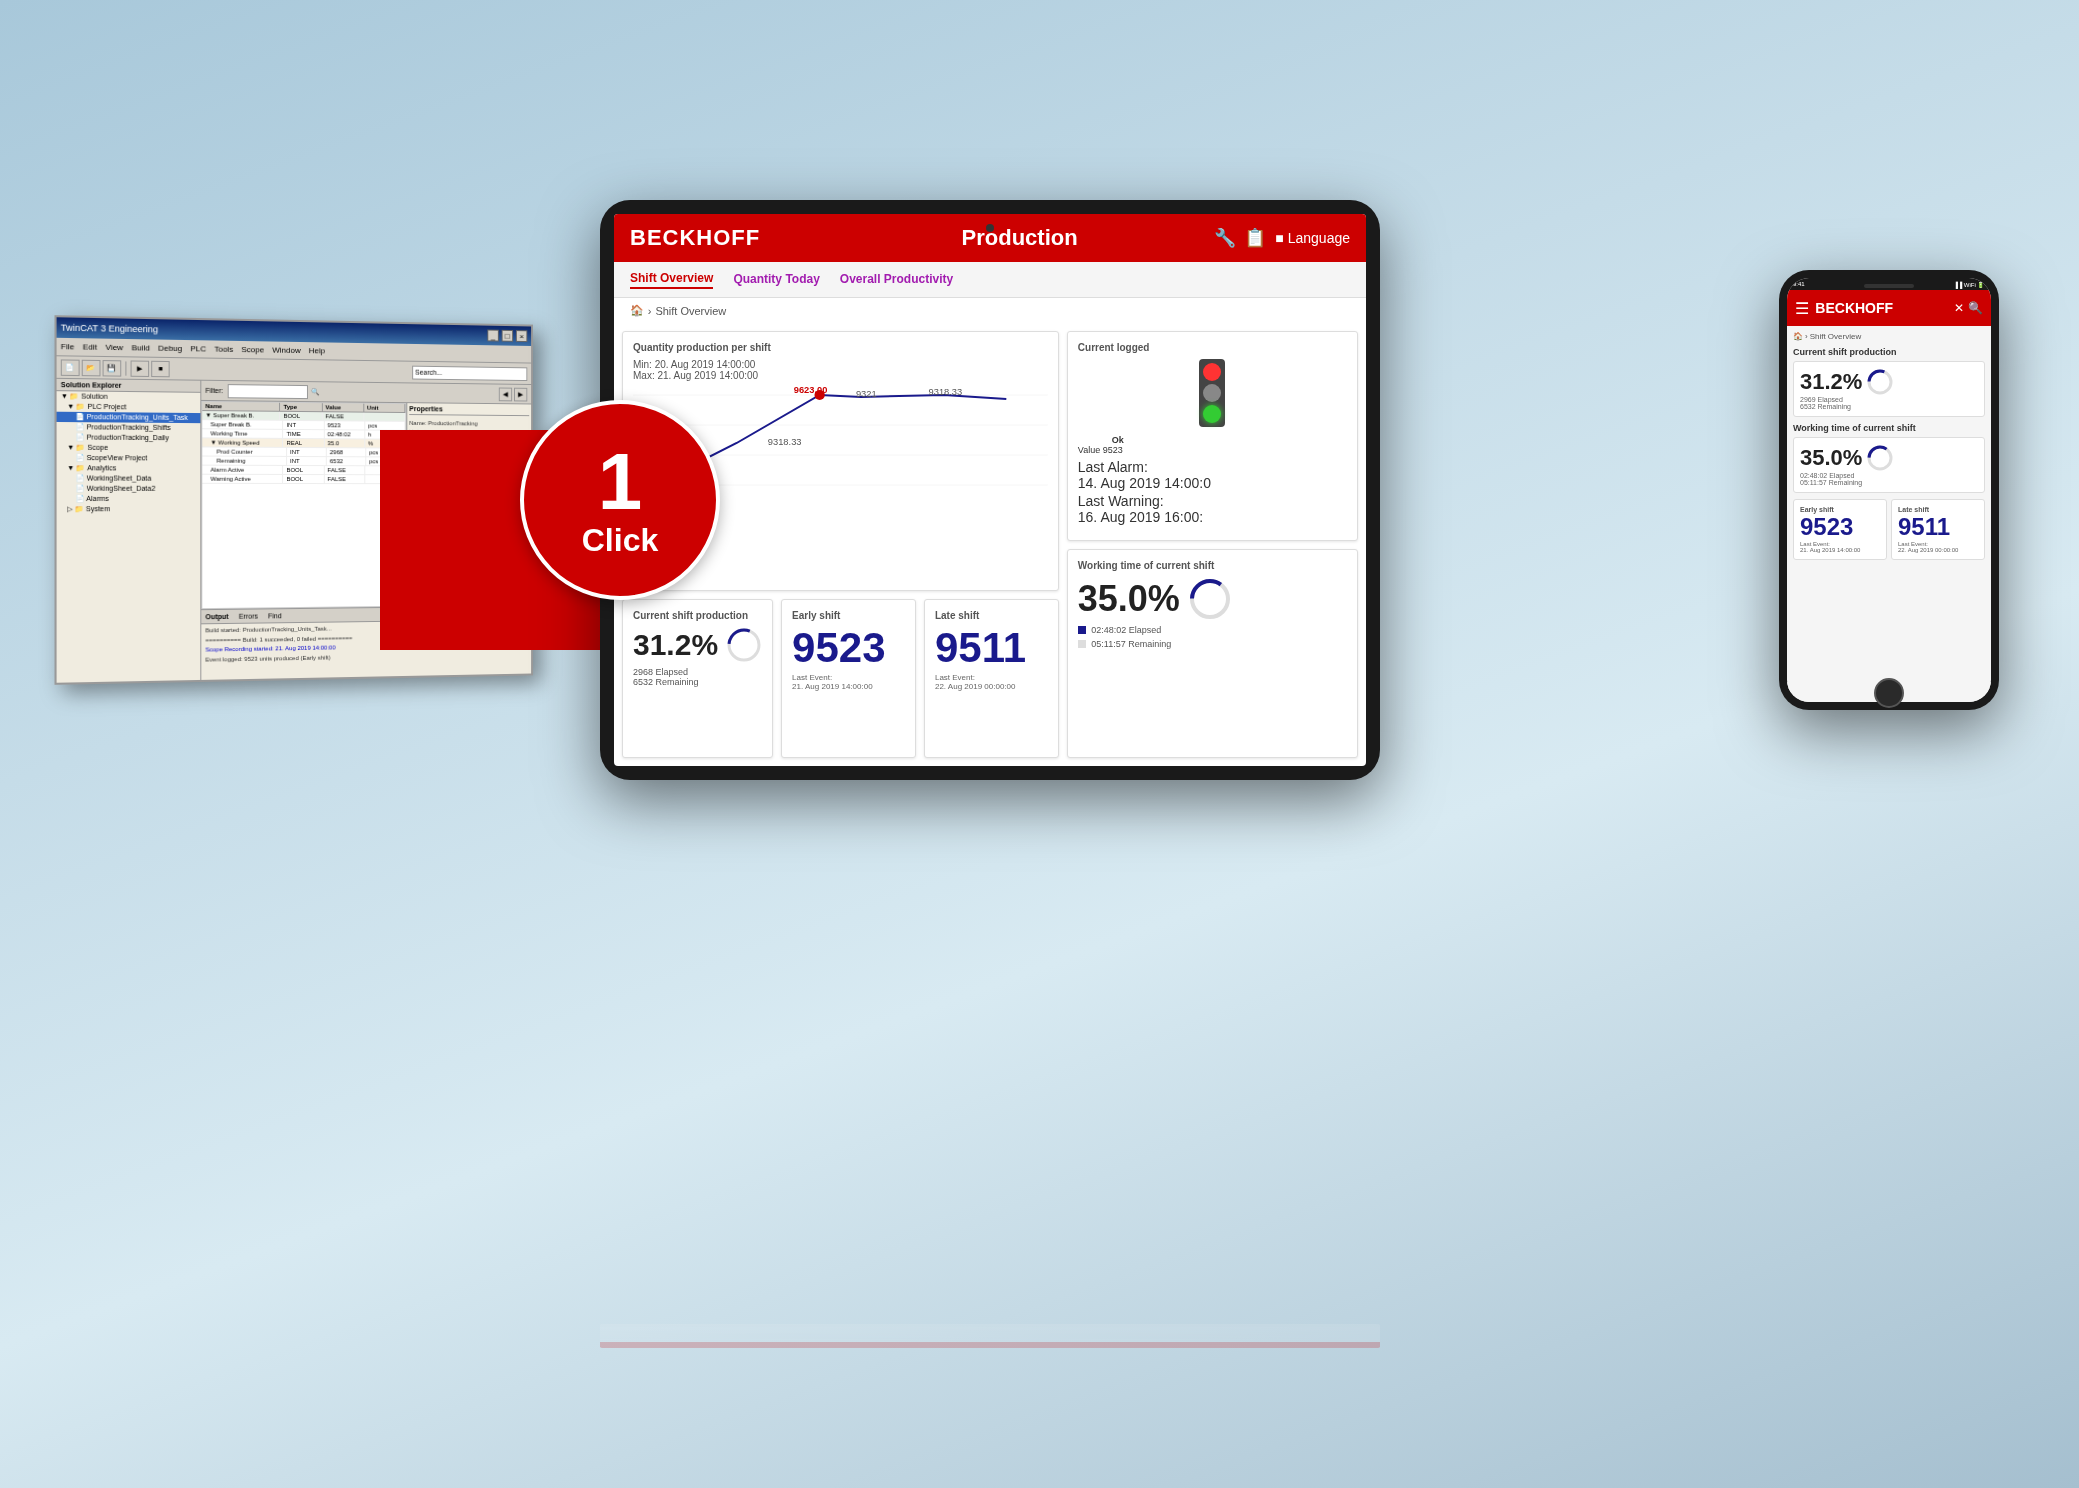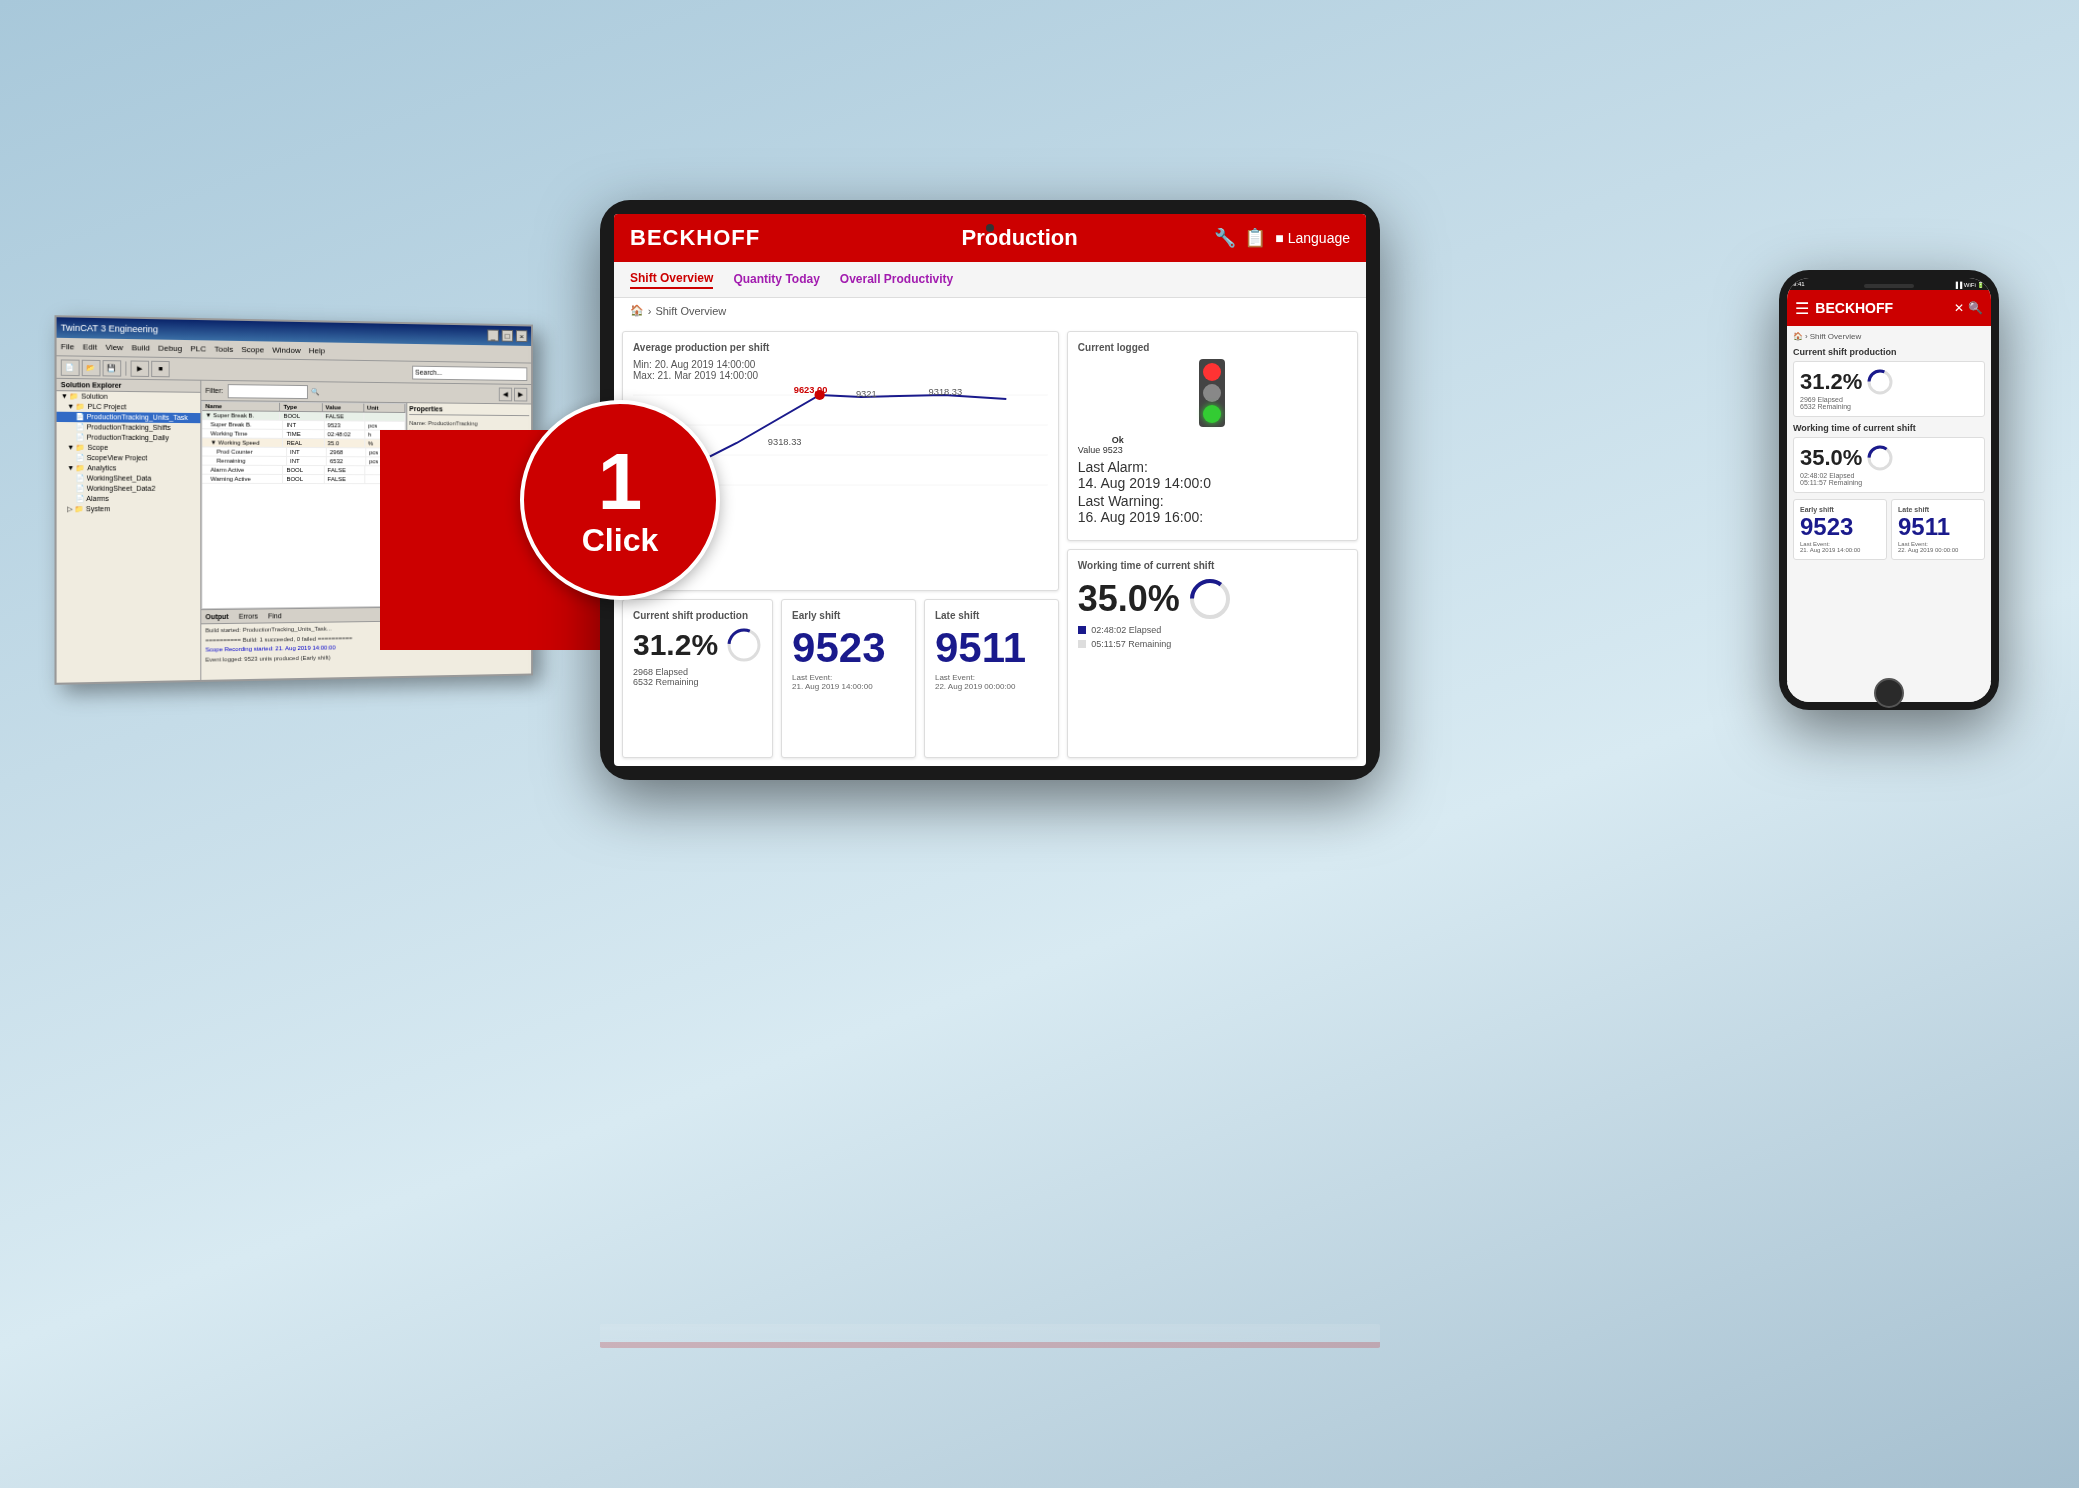--- a/index.html
+++ b/index.html
@@ -742,24 +742,24 @@
       <span>🏠</span>
       <span> › </span>
       <span>Shift Overview</span>
     </div>
 
     <div class="tablet-content">
 
       <div class="tablet-left">
 
         <div class="card avg-production-card">
-          <div class="card-title">Average production per shift</div>
+          <div class="card-title">Quantity production per shift</div>
           <div class="avg-dates">
             <div>Min: 20. Aug 2019 14:00:00</div>
-            <div>Max: 21. Mar 2019 14:00:00</div>
+            <div>Max: 21. Aug 2019 14:00:00</div>
           </div>
 
           <div class="avg-chart-area">
             <svg width="100%" height="120" viewBox="0 0 400 120" preserveAspectRatio="none">
 
               <line x1="0" y1="100" x2="400" y2="100" stroke="#eee" stroke-width="0.5"></line>
               <line x1="0" y1="70" x2="400" y2="70" stroke="#eee" stroke-width="0.5"></line>
               <line x1="0" y1="40" x2="400" y2="40" stroke="#eee" stroke-width="0.5"></line>
               <line x1="0" y1="10" x2="400" y2="10" stroke="#eee" stroke-width="0.5"></line>
 

